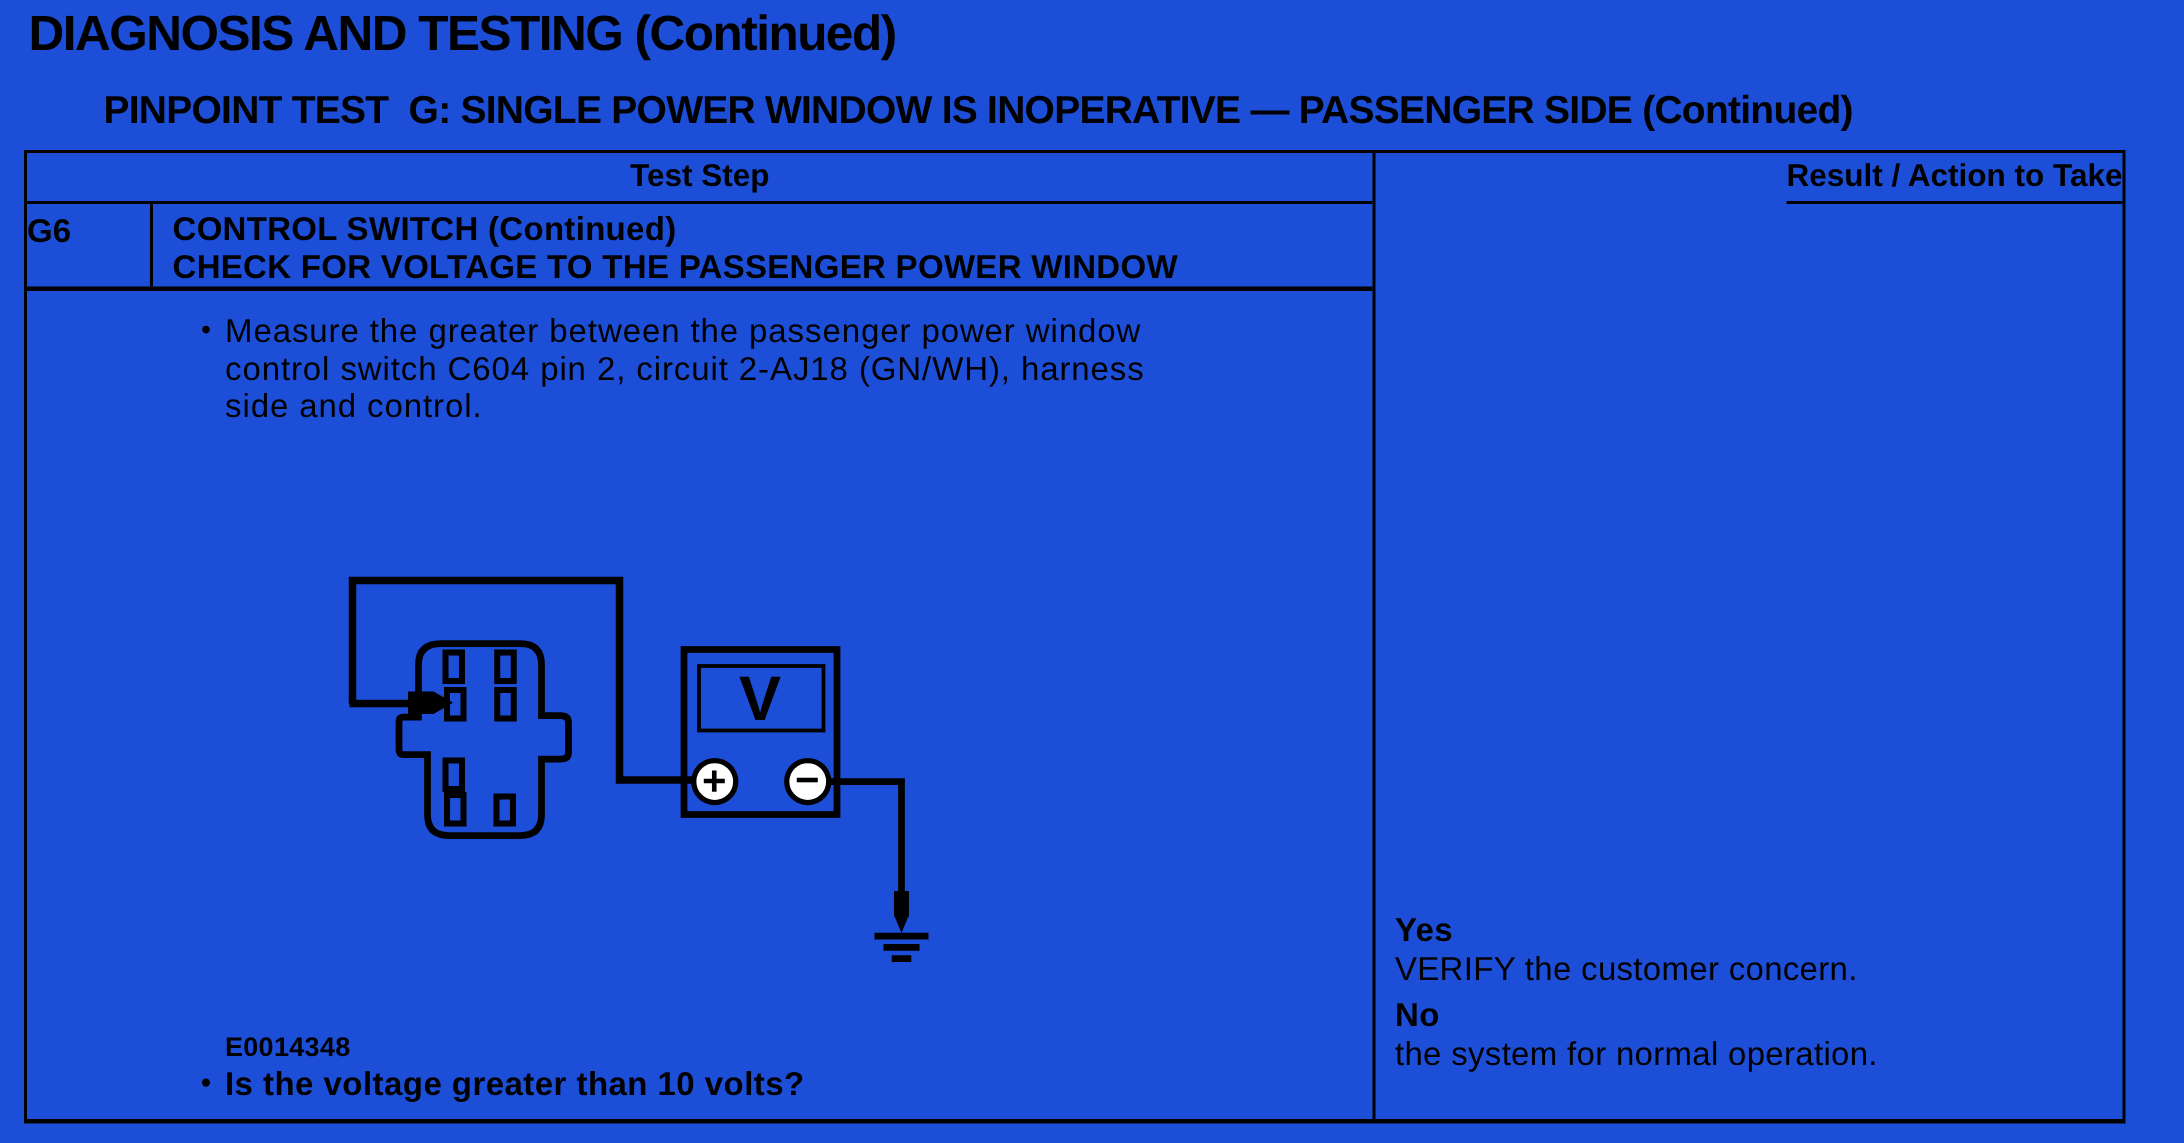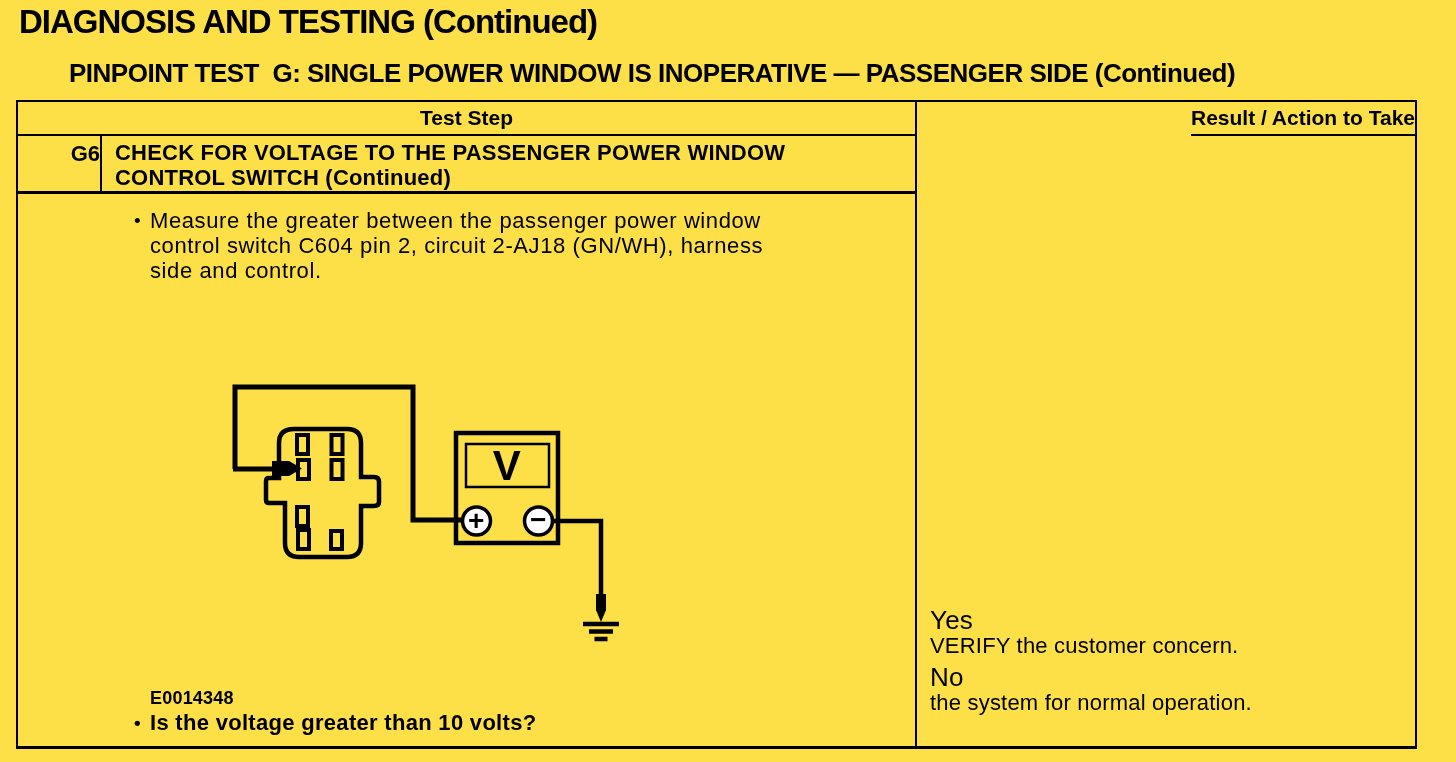--- a/index.html
+++ b/index.html
@@ -1,72 +1,72 @@
 <!DOCTYPE html>
 <html><head>
 <meta charset="utf-8">
 <style>
   * { margin:0; padding:0; box-sizing:border-box; }
   html,body { width:1456px; height:762px; background:#fff; overflow:hidden;
               font-family:"Liberation Sans", sans-serif; color:#000; }
-  .page { position:relative; width:1456px; height:762px; background:#fde047; }
+  .page { position:relative; width:1456px; height:762px; background:#1d4ed8; }
 
   .title { position:absolute; left:19px; top:3px; font-size:33px; font-weight:bold;
            letter-spacing:-1px; white-space:pre; }
   .subtitle { position:absolute; left:69px; top:58px; font-size:26px; font-weight:bold;
               letter-spacing:-0.5px; white-space:pre; }
 
   .ptable { position:absolute; left:16px; top:100px; width:1401px; height:649px;
             border:2px solid #000; border-bottom-width:3px; display:flex; }
   .col-left  { width:899px; border-right:2px solid #000; display:flex; flex-direction:column; }
   .col-right { flex:1; position:relative; display:flex; flex-direction:column;align-items:flex-end; }
 
   .hdr { height:34px; border-bottom:2px solid #000; display:flex; align-items:center;
          justify-content:center; font-weight:bold; font-size:21px; flex:none; }
 
   .g6row { display:flex; height:58px; border-bottom:3px solid #000; flex:none; }
-  .g6id  { width:84px; border-right:2px solid #000; text-align:right; font-weight:bold;
+  .g6id  { width:84px; border-right:2px solid #000; text-align:left; font-weight:bold;
            font-size:22px; padding-top:5px; flex:none; }
   .g6title { padding:4px 0 0 13px; font-weight:bold; font-size:22px; line-height:25px;
              letter-spacing:0.2px; }
 
   .content { position:relative; flex:1; font-size:22px; letter-spacing:0.6px; }
   .bullet-row { position:absolute; display:flex; }
   .bullet-item1 { top:14px; left:100px; }
   .question-row { top:516px; left:100px; font-weight:bold; letter-spacing:0.3px; }
   .bullet { width:32px; padding-left:16px; font-size:19px; line-height:25px; flex:none; }
   .btext  { line-height:25px; }
   .figlabel { position:absolute; left:132px; top:494px; font-size:18px; font-weight:bold;
               letter-spacing:0.2px; }
 
   .diagram { position:absolute; left:204px; top:186px; width:402px; height:265px; }
 
   .result-content { position:absolute; left:13px; top:505px; font-size:22px;
                     line-height:26px; letter-spacing:0.2px; }
-  .res-label { font-weight:normal; font-size:26px; }
+  .res-label { font-weight:bold; font-size:22px; }
   .res-gap { margin-top:5px; }
 </style>
 </head>
 <body>
 
 <div class="page">
 
   <div class="title">DIAGNOSIS AND TESTING (Continued)</div>
   <div class="subtitle">PINPOINT TEST  G: SINGLE POWER WINDOW IS INOPERATIVE — PASSENGER SIDE (Continued)</div>
 
   <div class="ptable">
 
     <div class="col-left">
       <div class="hdr">Test Step</div>
 
       <div class="g6row">
         <div class="g6id">G6</div>
         <div class="g6title">
+          <div>CONTROL SWITCH (Continued)</div>
           <div>CHECK FOR VOLTAGE TO THE PASSENGER POWER WINDOW</div>
-          <div>CONTROL SWITCH (Continued)</div>
         </div>
       </div>
 
       <div class="content">
 
         <div class="bullet-row bullet-item1">
           <span class="bullet">•</span>
           <div class="btext">
             <div>Measure the greater between the passenger power window</div>
             <div>control switch C604 pin 2, circuit 2-AJ18 (GN/WH), harness</div>

